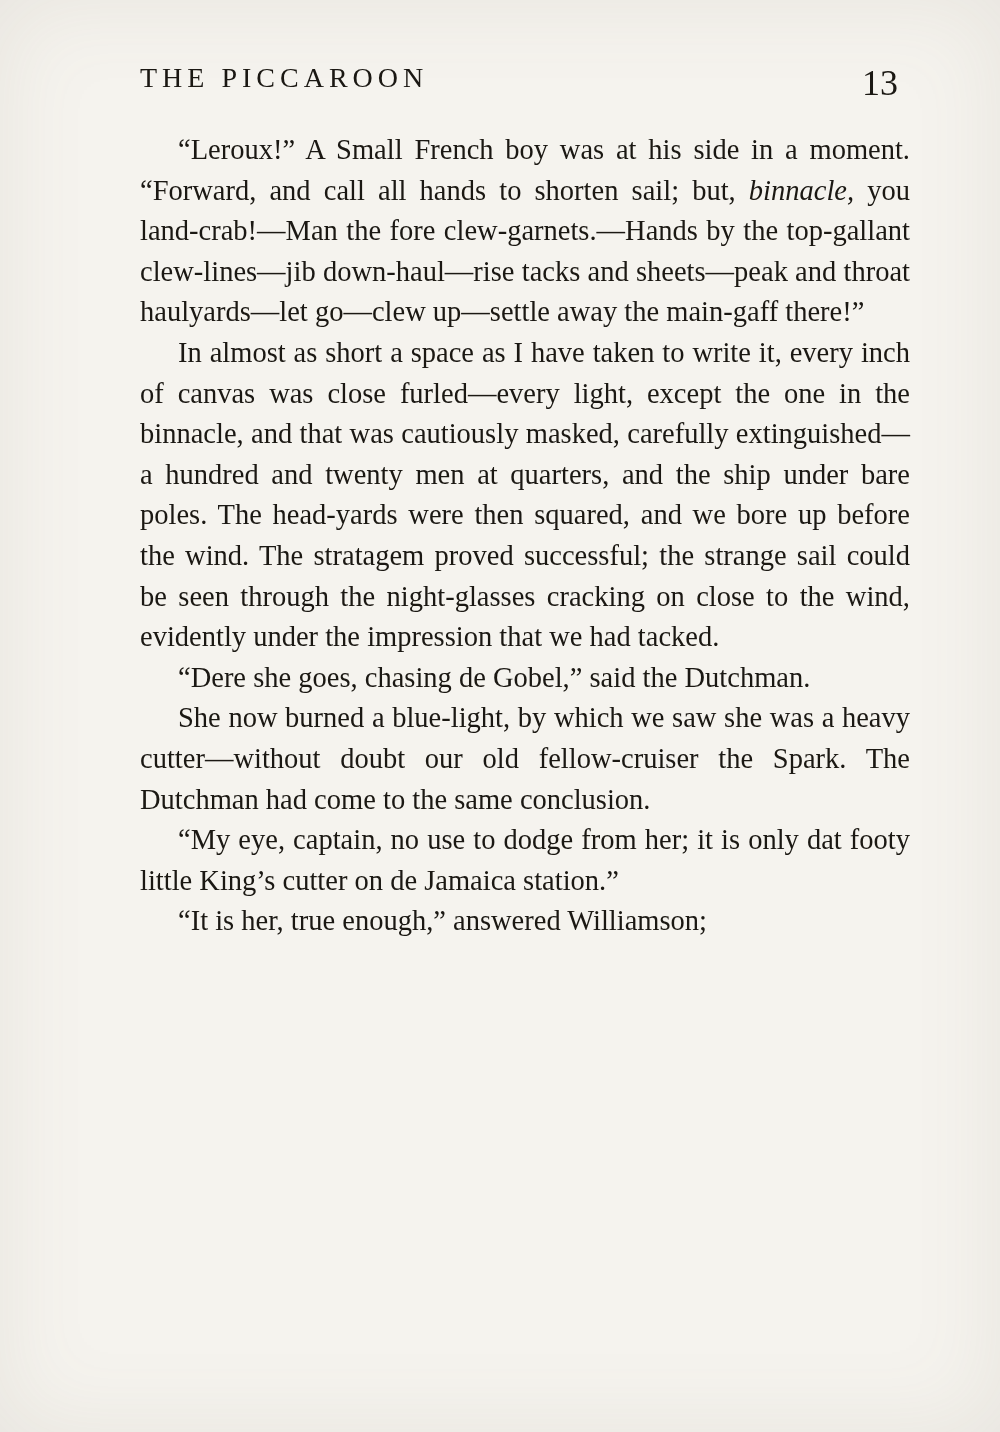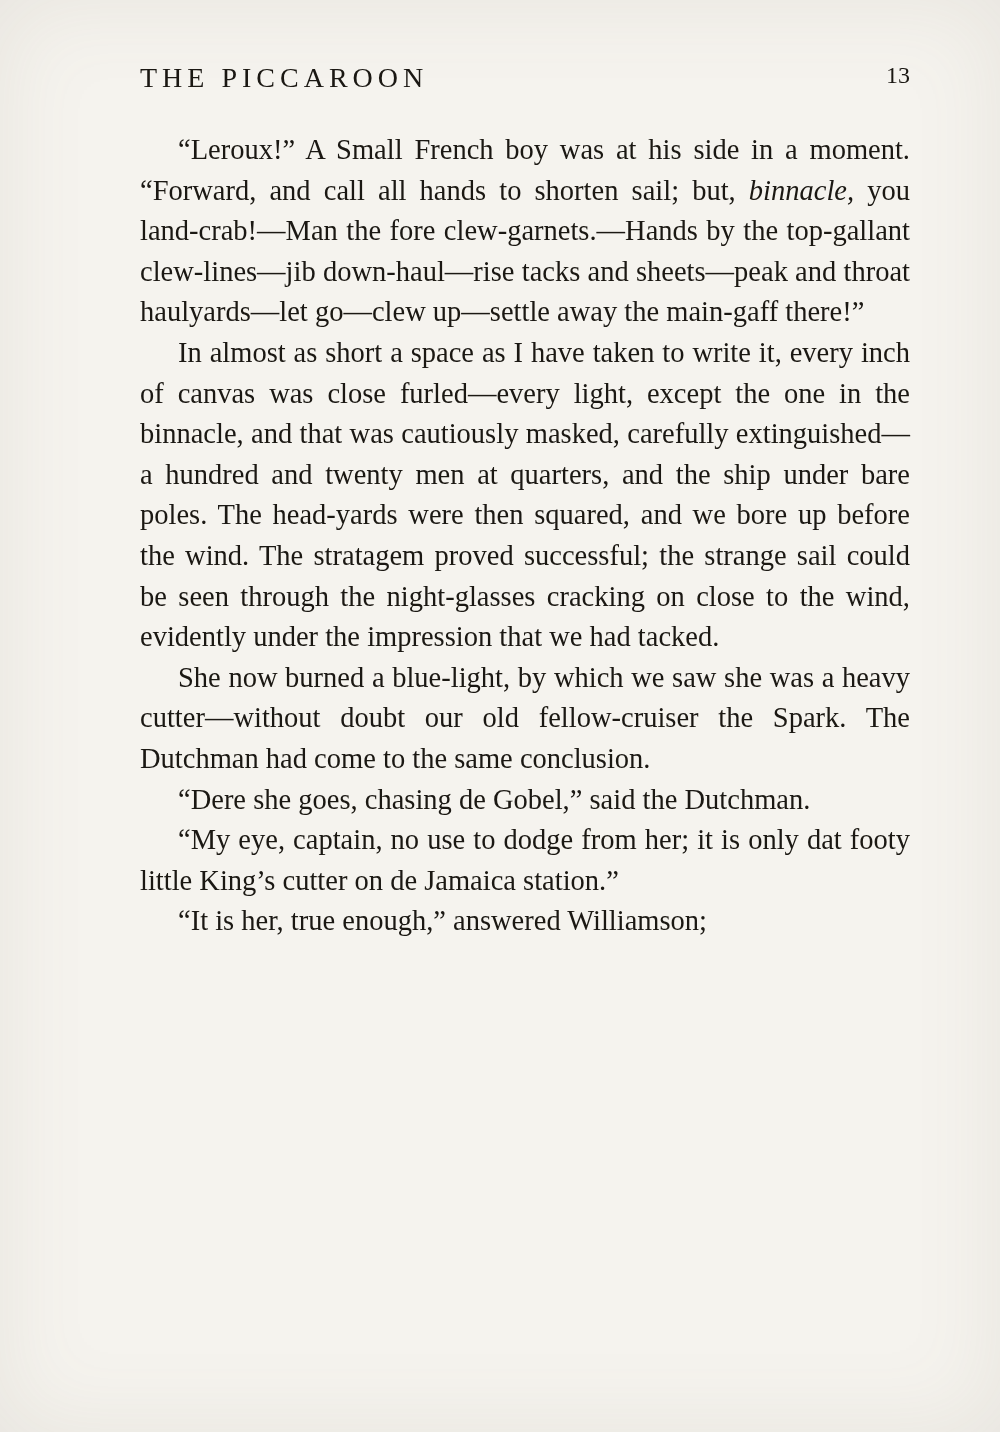--- a/index.html
+++ b/index.html
@@ -36,23 +36,23 @@
     margin-bottom: 24px;
   }
   .running-title {
     display: block;
     font-size: 28px;
     letter-spacing: 5px;
     white-space: nowrap;
   }
   .page-number {
     position: absolute;
-    right: 0;
+    right: 12px;
     top: 0;
-    font-size: 24px;
+    font-size: 36px;
   }
   .body-text {
     font-size: 28.5px;
     line-height: 40.6px;
     text-align: justify;
     text-justify: inter-word;
   }
   .body-text p {
     margin: 0;
   }
@@ -67,18 +67,18 @@
 <body>
 
 <div class="scan">
   <div class="header">
     <span class="running-title">THE PICCAROON</span>
     <span class="page-number">13</span>
   </div>
   <div class="body-text" id="body-text">
       <p class="indent"><span>“Leroux!”  A Small French boy was at his side in a moment.  “Forward, and call all hands to shorten sail; but, </span><em>binnacle,</em><span> you land-crab!—Man the fore clew-garnets.—Hands by the top-gallant clew-lines—jib down-haul—rise tacks and sheets—peak and throat haulyards—let go—clew up—settle away the main-gaff there!”</span></p>
       <p class="indent"><span>In almost as short a space as I have taken to write it, every inch of canvas was close furled—every light, except the one in the binnacle, and that was cautiously masked, carefully extinguished—a hundred and twenty men at quarters, and the ship under bare poles.  The head-yards were then squared, and we bore up before the wind.  The stratagem proved successful; the strange sail could be seen through the night-glasses cracking on close to the wind, evidently under the impression that we had tacked.</span></p>
+      <p class="indent"><span>“Dere she goes, chasing de Gobel,” said the Dutchman.</span></p>
       <p class="indent"><span>She now burned a blue-light, by which we saw she was a heavy cutter—without doubt our old fellow-cruiser the Spark.  The Dutchman had come to the same conclusion.</span></p>
-      <p class="indent"><span>“Dere she goes, chasing de Gobel,” said the Dutchman.</span></p>
       <p class="indent"><span>“My eye, captain, no use to dodge from her; it is only dat footy little King’s cutter on de Jamaica station.”</span></p>
       <p class="indent"><span>“It is her, true enough,” answered Williamson;</span></p>
     </div>
 </div>
 
 </body></html>

